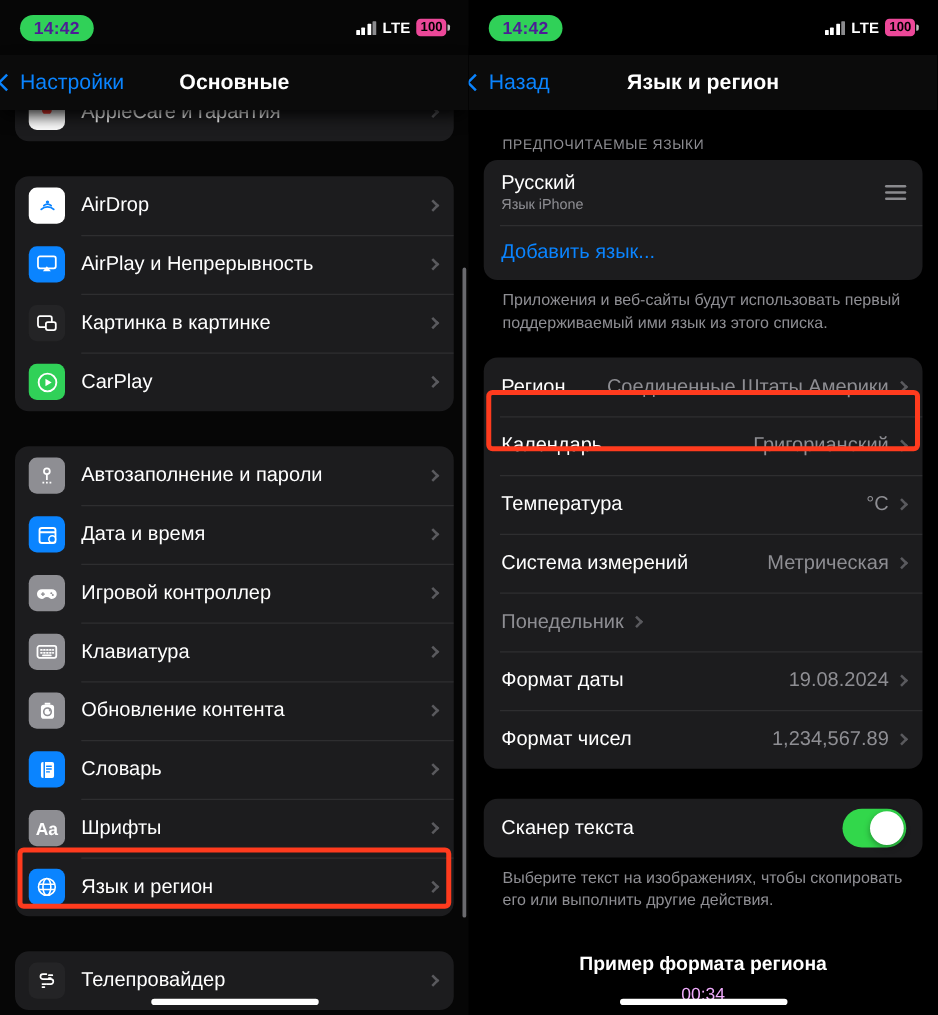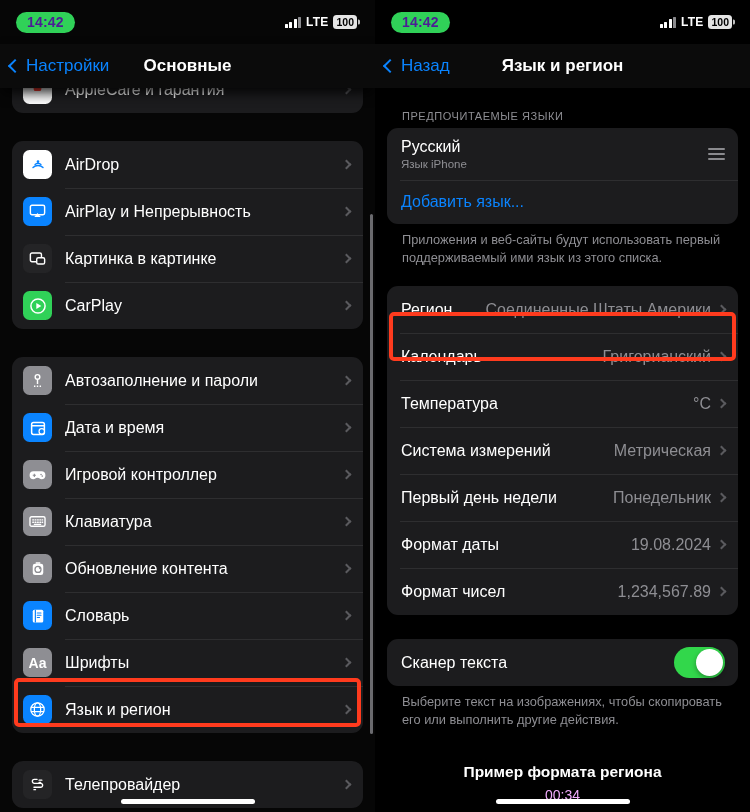--- a/index.html
+++ b/index.html
@@ -27,40 +27,40 @@
   }
   .status-right { display:flex; align-items:center; gap:5px; }
   .signal { display:flex; align-items:flex-end; gap:1.5px; height:11px; }
   .signal i { width:3px; background:#fff; border-radius:.5px; display:block; }
   .signal i:nth-child(1){height:4px;}
   .signal i:nth-child(2){height:6px;}
   .signal i:nth-child(3){height:8.5px;}
   .signal i:nth-child(4){height:11px; background:#8a8a8d;}
   .lte { color:#fff; font-size:12px; font-weight:700; letter-spacing:.2px; }
   .batt {
-    background:#e5e5e5; color:#000; font-size:10.5px; font-weight:700;
+    background:#ec4899; color:#000; font-size:10.5px; font-weight:700;
     border-radius:3.5px; padding:1.5px 3px 1.5px 3px; line-height:1;
     position:relative;
   }
   .batt::after{
     content:""; position:absolute; right:-3px; top:50%;
     transform:translateY(-50%); width:2px; height:5px;
     background:#fff; border-radius:0 1.5px 1.5px 0; opacity:.75;
   }
 
   
   .navbar {
     height:44px; display:flex; align-items:center;
     position:relative; z-index:25;
     background:#0b0b0b;
     box-shadow:0 6px 14px -2px rgba(0,0,0,.95);
   }
   .nav-back {
     display:flex; align-items:center; gap:4px;
-    color:#0a84ff; font-size:17px; padding-left:10px;
+    color:#0a84ff; font-size:17px; 
     white-space:nowrap;
   }
   .chev-left {
     width:10px; height:10px; border-left:2.4px solid #0a84ff;
     border-bottom:2.4px solid #0a84ff; transform:rotate(45deg);
     margin-right:2px;
   }
   .nav-title {
     position:absolute; left:0; right:0; text-align:center;
     color:#fff; font-size:17px; font-weight:700;
@@ -420,21 +420,20 @@
           <span class="row-label">Температура</span>
           <span class="row-value">°C</span>
           <span class="chev"></span>
         </div>
         <div class="row noicon" style="padding-left:14px;">
           <span class="row-label">Система измерений</span>
           <span class="row-value">Метрическая</span>
           <span class="chev"></span>
         </div>
         <div class="row noicon" style="padding-left:14px;">
-          <span class="row-label">Первый день недели</span>
           <span class="row-value">Понедельник</span>
           <span class="chev"></span>
         </div>
         <div class="row noicon" style="padding-left:14px;">
           <span class="row-label">Формат даты</span>
           <span class="row-value">19.08.2024</span>
           <span class="chev"></span>
         </div>
         <div class="row noicon" style="padding-left:14px;">
           <span class="row-label">Формат чисел</span>

